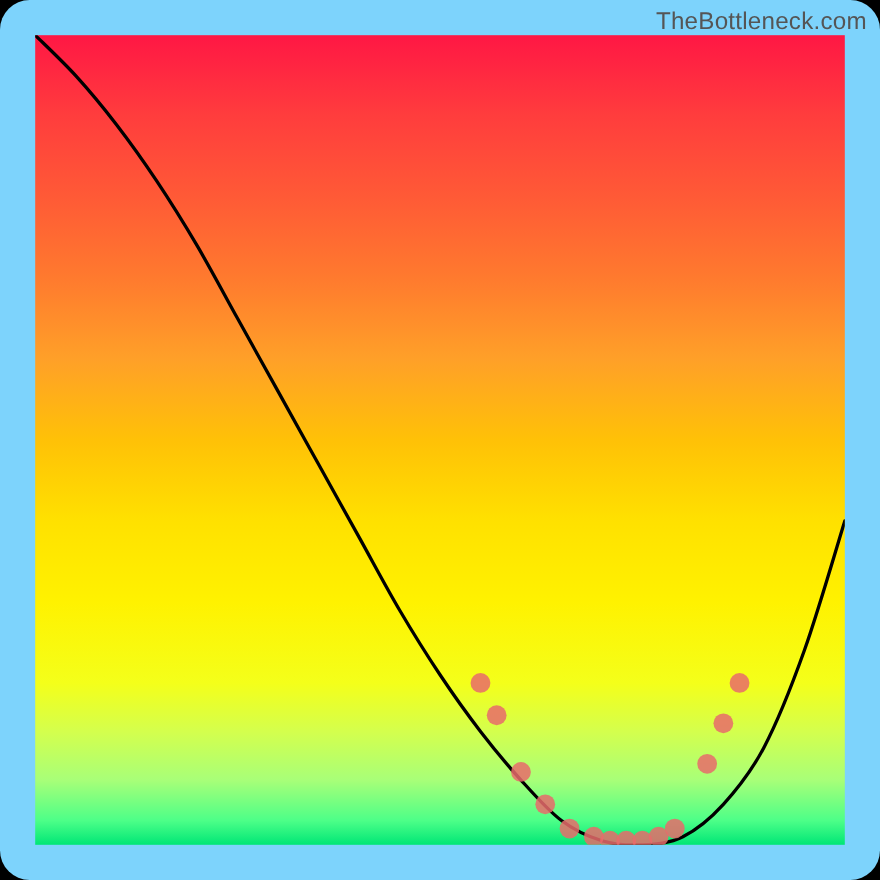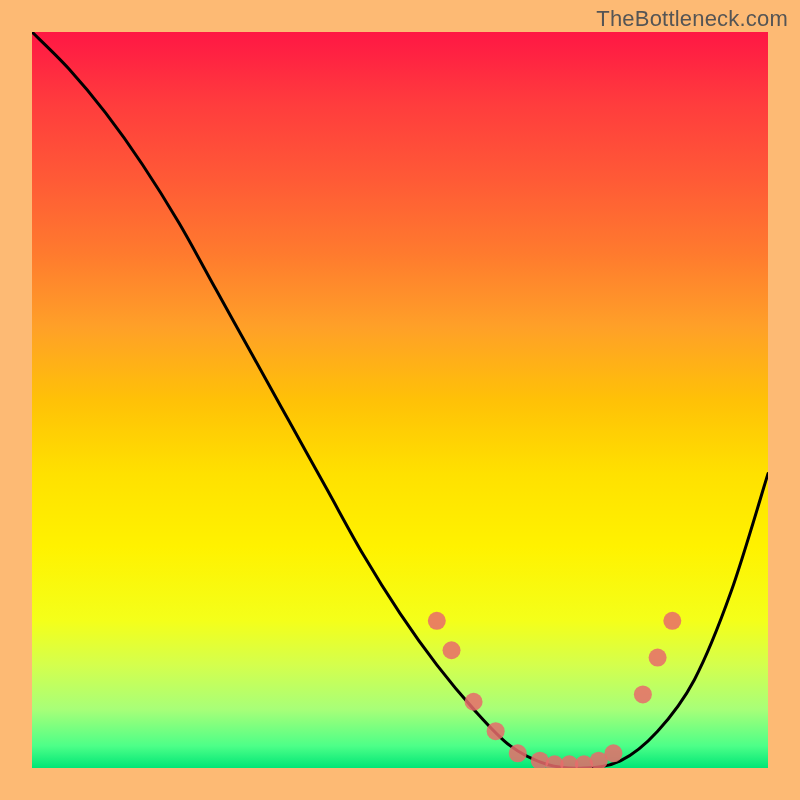--- a/index.html
+++ b/index.html
@@ -10,21 +10,22 @@
     height: 800px;
     overflow: hidden;
     font-family: Arial, sans-serif;
   }
   .frame {
     position: absolute;
     top: 0;
     left: 0;
     width: 800px;
     height: 800px;
-    background: #fdba74;
+    background: #7dd3fc;
+    border-radius: 27px;
   }
   .plot-area {
     position: absolute;
     top: 32px;
     left: 32px;
     width: 736px;
     height: 736px;
     background: linear-gradient(to bottom,
       #ff1744 0%,
       #ff3d3d 10%,

